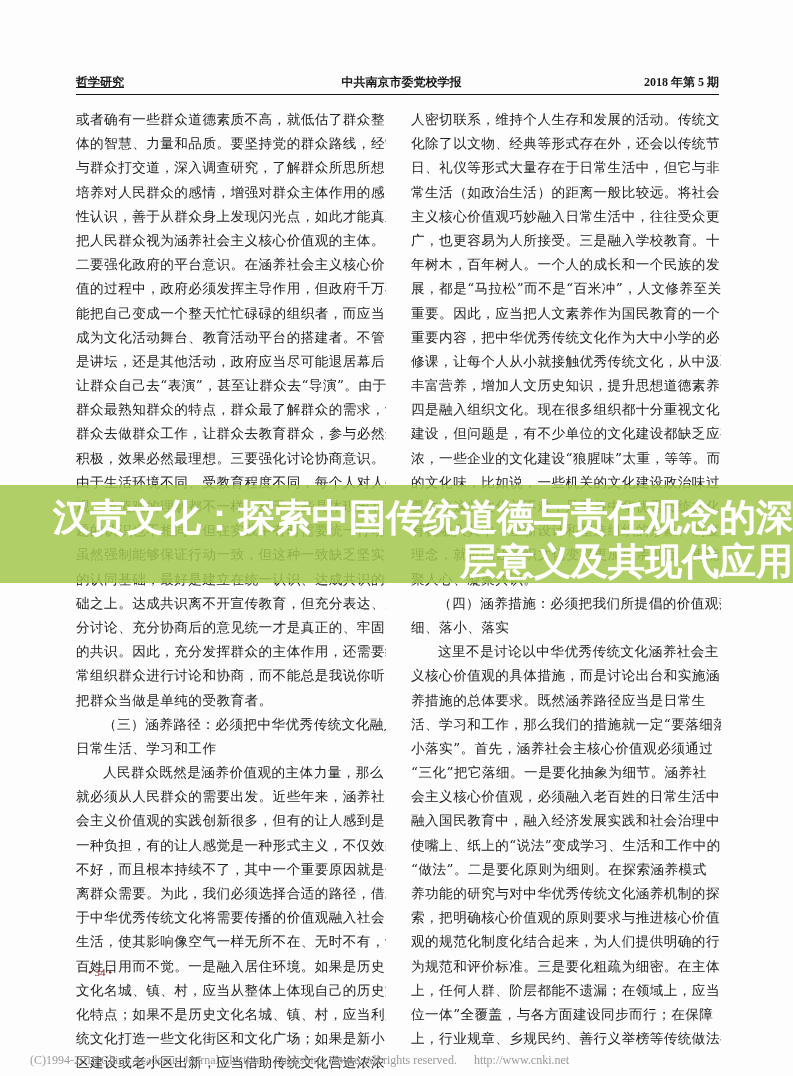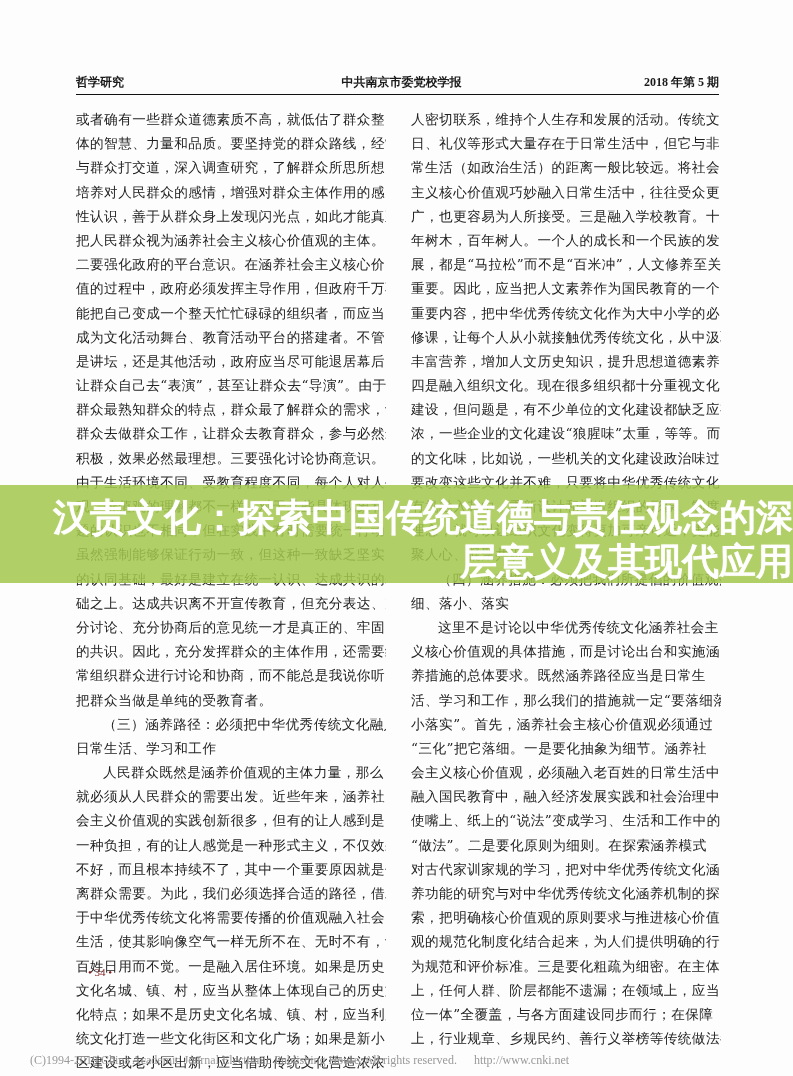--- a/index.html
+++ b/index.html
@@ -25,21 +25,21 @@
       position: absolute;
       left: 76px;
       top: 72px;
       width: 643px;
       height: 22px;
       border-bottom: 1.5px solid #111;
       font-size: 12px;
       font-weight: bold;
       font-family: "DejaVu Sans", "Liberation Sans", sans-serif;
     }
-    .running-head .left { position: absolute; left: 0; top: 2px; }
+    .running-head .left { position: absolute; left: 0; top: 2px; text-decoration: underline; }
     .running-head .center { position: absolute; left: 8px; right: 0; top: 2px; text-align: center; }
     .running-head .right { position: absolute; right: 0; top: 2px; font-family: "Liberation Serif", serif; }
 
     .column {
       position: absolute;
       top: 107px;
       width: 310px;
       font-size: 13.6px;
       line-height: 24.2px;
       letter-spacing: 0.45px;
@@ -148,20 +148,21 @@
       <span class="line">生活，使其影响像空气一样无所不在、无时不有，让</span>
       <span class="line">百姓日用而不觉。一是融入居住环境。如果是历史</span>
       <span class="line">文化名城、镇、村，应当从整体上体现自己的历史文</span>
       <span class="line">化特点；如果不是历史文化名城、镇、村，应当利用传</span>
       <span class="line">统文化打造一些文化街区和文化广场；如果是新小</span>
       <span class="line">区建设或老小区出新，应当借助传统文化营造浓浓</span>
       <span class="line">的文化氛围。二是融入日常生活。日常生活是与个</span>
     </div>
   <div class="column col-right" id="col-right">
       <span class="line">人密切联系，维持个人生存和发展的活动。传统文</span>
+      <span class="line">化除了以文物、经典等形式存在外，还会以传统节</span>
       <span class="line">日、礼仪等形式大量存在于日常生活中，但它与非日</span>
       <span class="line">常生活（如政治生活）的距离一般比较远。将社会</span>
       <span class="line">主义核心价值观巧妙融入日常生活中，往往受众更</span>
       <span class="line">广，也更容易为人所接受。三是融入学校教育。十</span>
       <span class="line">年树木，百年树人。一个人的成长和一个民族的发</span>
       <span class="line">展，都是“马拉松”而不是“百米冲”，人文修养至关</span>
       <span class="line">重要。因此，应当把人文素养作为国民教育的一个</span>
       <span class="line">重要内容，把中华优秀传统文化作为大中小学的必</span>
       <span class="line">修课，让每个人从小就接触优秀传统文化，从中汲取</span>
       <span class="line">丰富营养，增加人文历史知识，提升思想道德素养。</span>
@@ -178,21 +179,20 @@
       <span class="line indent">这里不是讨论以中华优秀传统文化涵养社会主</span>
       <span class="line">义核心价值观的具体措施，而是讨论出台和实施涵</span>
       <span class="line">养措施的总体要求。既然涵养路径应当是日常生</span>
       <span class="line">活、学习和工作，那么我们的措施就一定“要落细落</span>
       <span class="line">小落实”。首先，涵养社会主核心价值观必须通过</span>
       <span class="line">“三化”把它落细。一是要化抽象为细节。涵养社</span>
       <span class="line">会主义核心价值观，必须融入老百姓的日常生活中，</span>
       <span class="line">融入国民教育中，融入经济发展实践和社会治理中，</span>
       <span class="line">使嘴上、纸上的“说法”变成学习、生活和工作中的</span>
       <span class="line">“做法”。二是要化原则为细则。在探索涵养模式</span>
-      <span class="line">对古代家训家规的学习，把对中华优秀传统文化涵</span>
       <span class="line">养功能的研究与对中华优秀传统文化涵养机制的探</span>
       <span class="line">索，把明确核心价值观的原则要求与推进核心价值</span>
       <span class="line">观的规范化制度化结合起来，为人们提供明确的行</span>
       <span class="line">为规范和评价标准。三是要化粗疏为细密。在主体</span>
       <span class="line">上，任何人群、阶层都能不遗漏；在领域上，应当“五</span>
       <span class="line">位一体”全覆盖，与各方面建设同步而行；在保障</span>
       <span class="line">上，行业规章、乡规民约、善行义举榜等传统做法都</span>
     </div>
 
   <div class="page-number">• 34 •</div>

